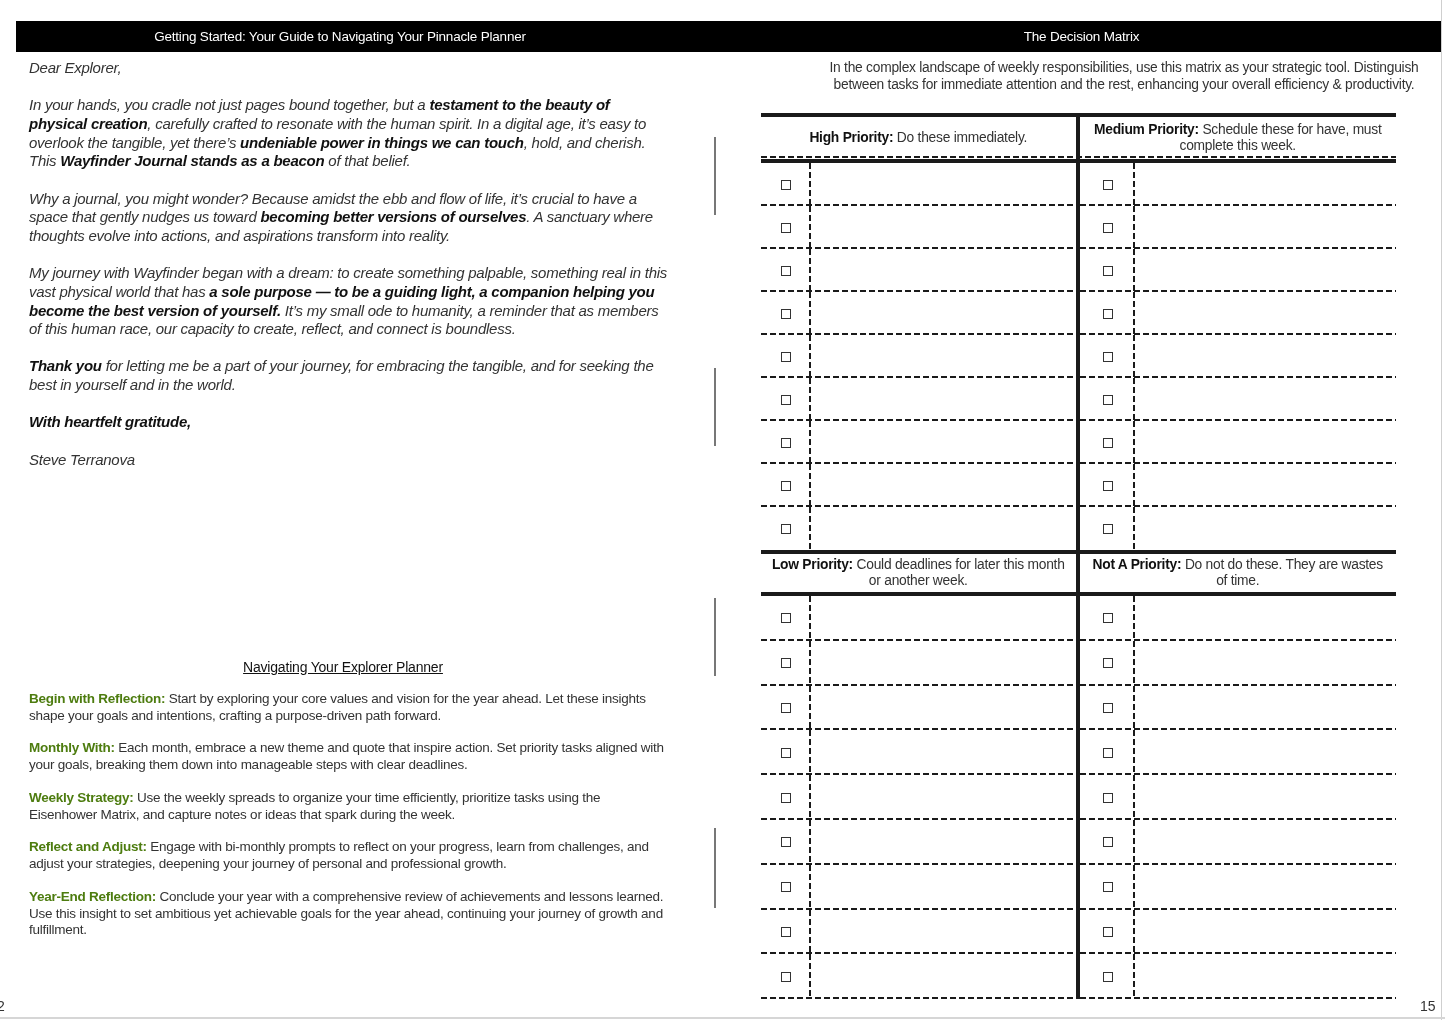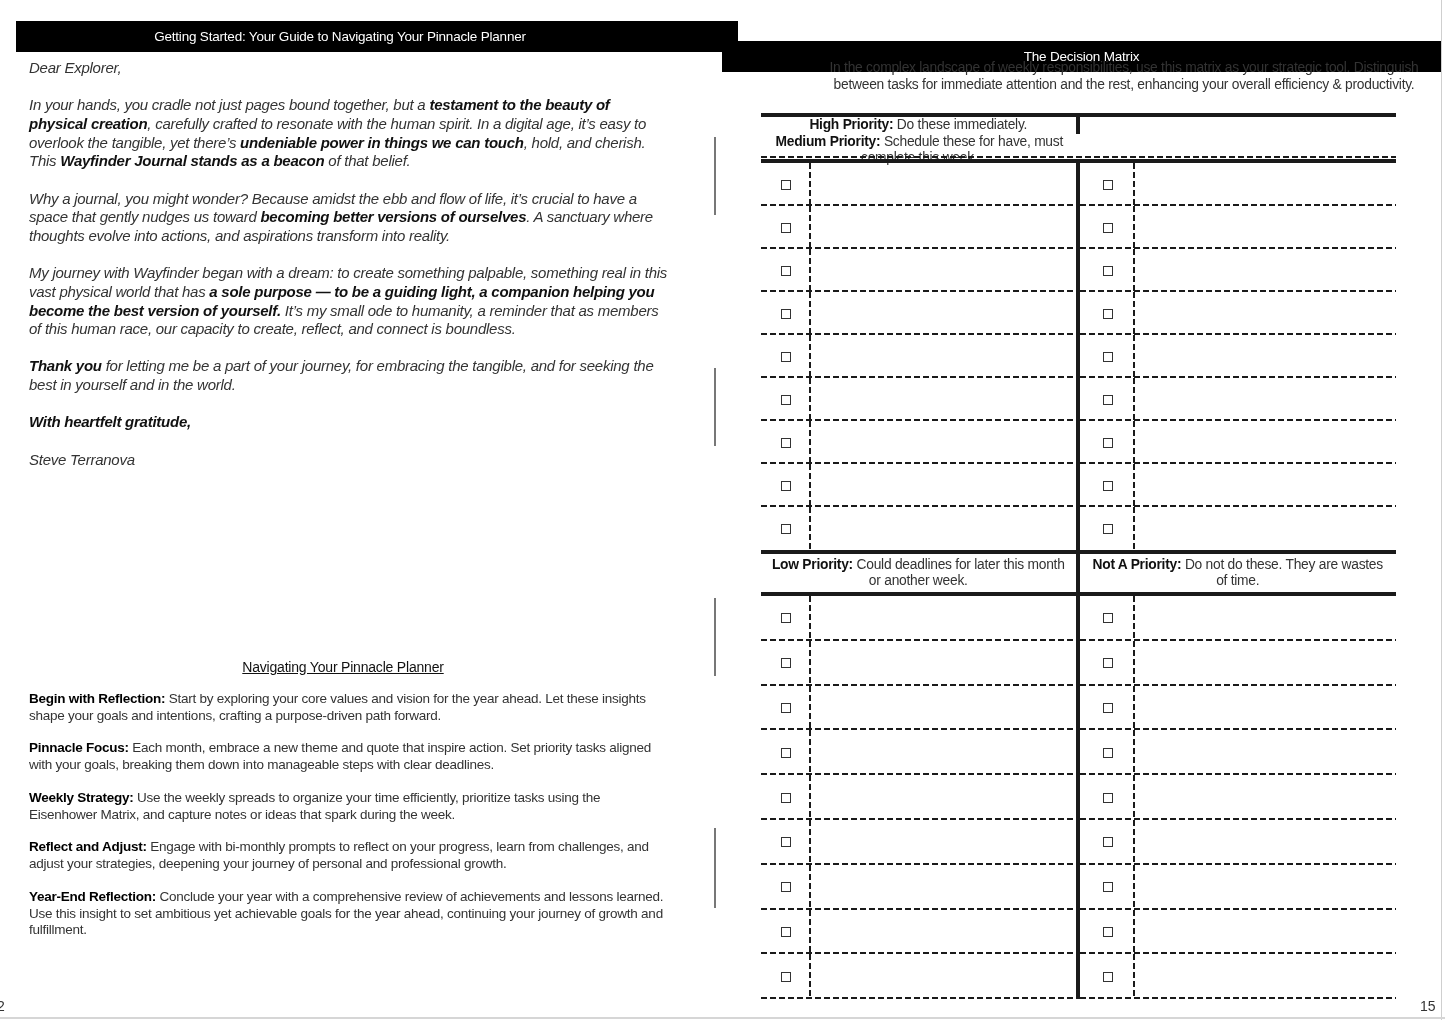--- a/index.html
+++ b/index.html
@@ -6,54 +6,54 @@
   html, body { width: 1445px; height: 1020px; background: #ffffff; overflow: hidden; }
   body { position: relative; font-family: "Liberation Sans", "DejaVu Sans", sans-serif; color: #222; }
 
   .frame-right { position: absolute; left: 1441px; top: 0; width: 1px; height: 1020px; background: #cfcfcf; }
   .frame-bottom { position: absolute; left: 0; top: 1017px; width: 1445px; height: 2px; background: #d6d6d6; }
 
   .header-bar { position: absolute; top: 21px; height: 31px; background: #000; color: #fff;
     font-size: 13.5px; display: flex; align-items: center; justify-content: center; letter-spacing: -0.2px; }
   .header-left { left: 16px; width: 722px; padding-left: 0; }
   .header-left span { position: relative; left: -37px; }
-  .header-right { left: 722px; width: 719px; margin-top: 20px; }
+  .header-right { left: 722px; width: 719px; }
 
   
   .letter { position: absolute; left: 29px; top: 59px; width: 640px; font-size: 15px; line-height: 18.7px;
     font-style: italic; color: #333; letter-spacing: -0.25px; }
   .letter p { margin-bottom: 18.5px; }
   .letter b { color: #111; font-weight: bold; }
   .letter .signoff { font-weight: bold; color: #111; }
 
   .nav-title { position: absolute; left: 29px; width: 628px; top: 659px; text-align: center;
     font-size: 14px; text-decoration: underline; color: #111; letter-spacing: -0.2px; }
   .nav-list { position: absolute; left: 29px; top: 691px; width: 635px; font-size: 13.5px; line-height: 16.6px;
     color: #333; letter-spacing: -0.25px; }
   .nav-list p { margin-bottom: 16.3px; }
-  .nav-list b { color: #000000; }
+  .nav-list b { color: #4d7c0f; }
 
   .gutter-line { position: absolute; left: 714px; width: 1.5px; background: #777; }
 
   .page-num { position: absolute; top: 998px; font-size: 14px; color: #333; }
   .page-num-left { left: -3px; }
   .page-num-right { left: 1420px; }
 
   
   .intro { position: absolute; left: 816px; width: 616px; top: 60px; font-size: 13.8px; line-height: 16.7px;
     text-align: center; color: #333; letter-spacing: -0.25px; }
 
   .matrix { position: absolute; left: 761px; top: 113px; width: 635px; }
   .quad-header { position: relative; display: flex; border-top: 4px solid #1a1a1a; }
   .quad-header .qh { width: 50%; display: flex; align-items: center; justify-content: center; text-align: center;
     font-size: 13.8px; line-height: 16.5px; color: #333; padding: 0 8px; letter-spacing: -0.25px; }
   .quad-header .qh b { color: #111; }
   .quad-header .qh.left { border-right: 4px solid #1a1a1a; width: calc(50% + 1px); }
   .quad-header .qh.right { width: calc(50% - 1px); }
-  .top-header { height: 46px; flex-direction: column; }
+  .top-header { height: 46px; }
   .top-header-bottom { height: 4px; background: #1a1a1a; position: relative; }
   .top-header-bottom::before { content: ""; position: absolute; left: 0; right: 0; top: -3px; height: 2px;
     background: repeating-linear-gradient(90deg, #1a1a1a 0 6px, transparent 6px 9px); }
   .low-header { height: 42px; border-top: 4px solid #1a1a1a; }
   .low-header-bottom { height: 4px; background: #1a1a1a; }
 
   .rows { display: flex; }
   .col { width: 50%; }
   .col.left { border-right: 4px solid #1a1a1a; width: calc(50% + 1px); }
   .col.right { width: calc(50% - 1px); }
@@ -82,24 +82,24 @@
 <div class="letter">
   <p>Dear Explorer,</p>
   <p><span>In your hands, you cradle not just pages bound together, but a </span><b>testament to the beauty of physical creation</b><span>, carefully crafted to resonate with the human spirit. In a digital age, it’s easy to overlook the tangible, yet there’s </span><b>undeniable power in things we can touch</b><span>, hold, and cherish. This </span><b>Wayfinder Journal stands as a beacon</b><span> of that belief.</span></p>
   <p><span>Why a journal, you might wonder? Because amidst the ebb and flow of life, it’s crucial to have a space that gently nudges us toward </span><b>becoming better versions of ourselves</b><span>. A sanctuary where thoughts evolve into actions, and aspirations transform into reality.</span></p>
   <p><span>My journey with Wayfinder began with a dream: to create something palpable, something real in this vast physical world that has </span><b>a sole purpose — to be a guiding light, a companion helping you become the best version of yourself.</b><span> It’s my small ode to humanity, a reminder that as members of this human race, our capacity to create, reflect, and connect is boundless.</span></p>
   <p><b>Thank you</b><span> for letting me be a part of your journey, for embracing the tangible, and for seeking the best in yourself and in the world.</span></p>
   <p class="signoff">With heartfelt gratitude,</p>
   <p>Steve Terranova</p>
 </div>
 
-<div class="nav-title">Navigating Your Pinnacle Planner</div>
+<div class="nav-title">Navigating Your Explorer Planner</div>
 <div class="nav-list">
   <p><b>Begin with Reflection:</b><span> Start by exploring your core values and vision for the year ahead. Let these insights shape your goals and intentions, crafting a purpose-driven path forward.</span></p>
-  <p><b>Pinnacle Focus:</b><span> Each month, embrace a new theme and quote that inspire action. Set priority tasks aligned with your goals, breaking them down into manageable steps with clear deadlines.</span></p>
+  <p><b>Monthly With:</b><span> Each month, embrace a new theme and quote that inspire action. Set priority tasks aligned with your goals, breaking them down into manageable steps with clear deadlines.</span></p>
   <p><b>Weekly Strategy:</b><span> Use the weekly spreads to organize your time efficiently, prioritize tasks using the Eisenhower Matrix, and capture notes or ideas that spark during the week.</span></p>
   <p><b>Reflect and Adjust:</b><span> Engage with bi-monthly prompts to reflect on your progress, learn from challenges, and adjust your strategies, deepening your journey of personal and professional growth.</span></p>
   <p><b>Year-End Reflection:</b><span> Conclude your year with a comprehensive review of achievements and lessons learned. Use this insight to set ambitious yet achievable goals for the year ahead, continuing your journey of growth and fulfillment.</span></p>
 </div>
 
 <div class="gutter-line" style="top:137px;height:78px"></div>
 <div class="gutter-line" style="top:368px;height:78px"></div>
 <div class="gutter-line" style="top:598px;height:78px"></div>
 <div class="gutter-line" style="top:828px;height:80px"></div>
 

